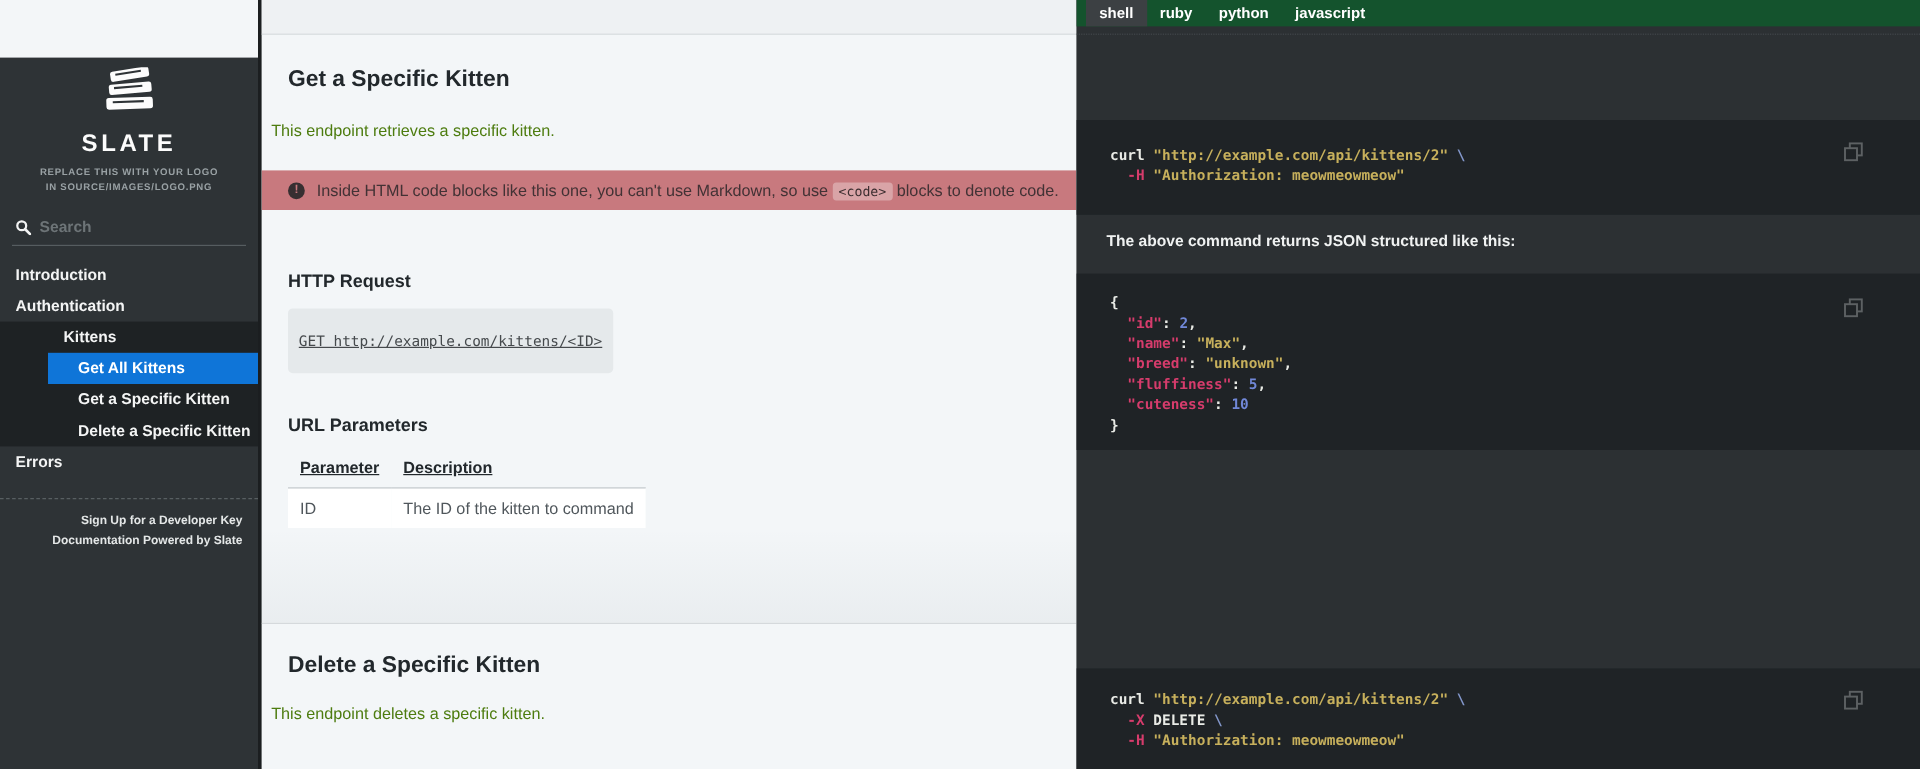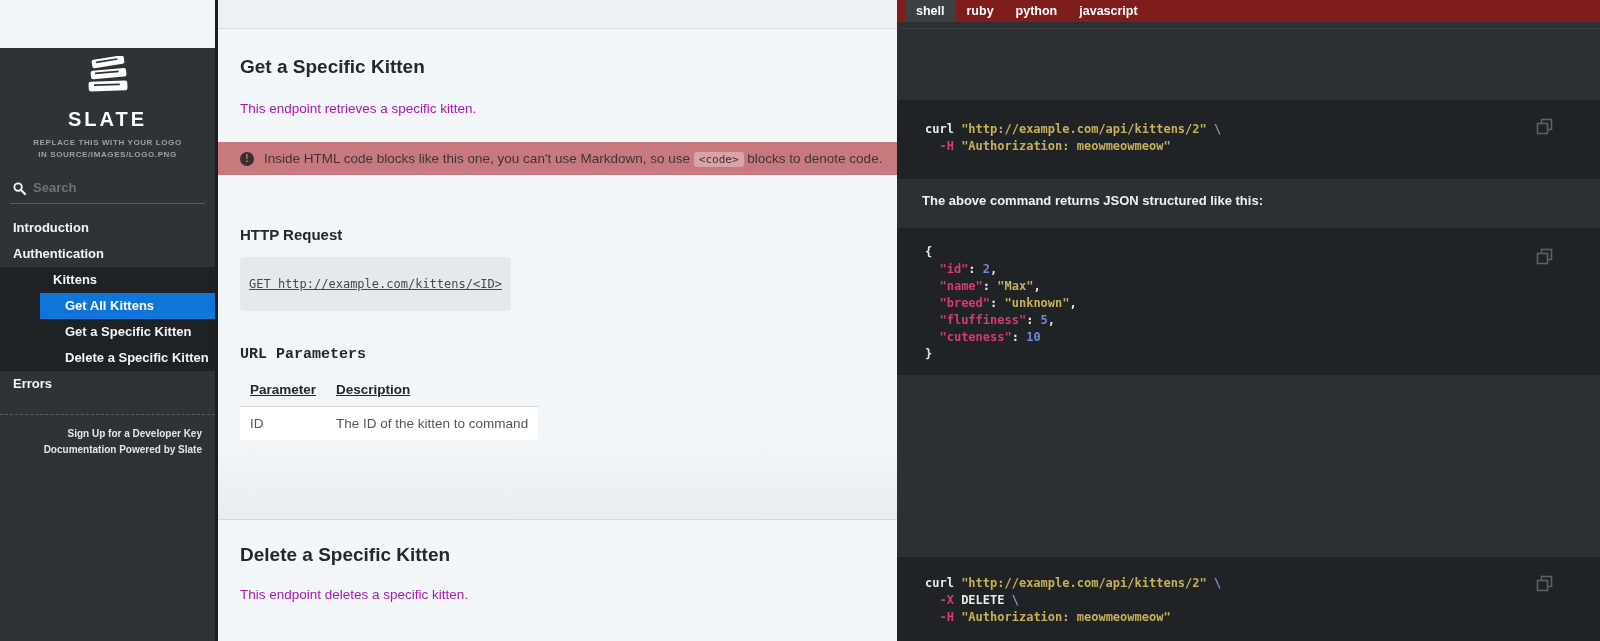--- a/index.html
+++ b/index.html
@@ -20,40 +20,40 @@
   .nav-sub { padding-left:25px; }
   .nav-active { background:#0f75d8; color:#fff; }
   .side-divider { border-top:1px dashed #585f62; margin-top:17px; }
   .side-footer { padding:11px 13px 0 13px; font-size:10px; font-weight:bold; color:#e4e7e7; line-height:16px; }
   .side-footer a { color:#e4e7e7; text-decoration:none; display:block; cursor:pointer;text-align:right; }
 
   
   .content { width:682px; flex:0 0 682px; height:641px; background:#f3f6f8; border-left:3px solid #1b1e20; overflow:hidden; }
   .tail-strip { height:29px; background:#eef1f3; border-bottom:1px solid #d8dcdf; }
   .content h1 { font-size:19px; line-height:22px; color:#22282c; padding:0 22px; margin-top:27px; }
-  .content p.desc { font-size:13.5px; line-height:16px; color:#a21caf; padding:0 22px; margin-top:23px; }
+  .content p.desc { font-size:13.5px; line-height:16px; color:#4d7c0f; padding:0 8px; margin-top:23px; }
   .notice { margin-top:25px; height:33px; background:#c8797e; color:#42३235; color:#423235; display:flex; align-items:center; padding-left:22px; gap:10px; font-size:13.5px; }
   .notice-icon { width:14px; height:14px; border-radius:50%; background:#372f31; color:#c8797e; font-size:10px; font-weight:bold; display:flex; align-items:center; justify-content:center; flex:0 0 14px; }
   .notice-code { font-family:"DejaVu Sans Mono", monospace; font-size:11px; background:rgba(255,255,255,0.32); padding:1px 5px; border-radius:3px; color:#3c2e30; }
   .content h2 { font-size:15px; line-height:18px; color:#22282c; padding:0 22px; margin-top:51px; }
-  .h2-tight { margin-top:35px !important;font-family:Liberation Mono, monospace; }
+  .h2-tight { margin-top:35px !important; }
   .code-chip { display:inline-block; margin:13px 0 0 22px; background:#e5e9eb; border-radius:4px; padding:20px 9px; font-family:"DejaVu Sans Mono", monospace; font-size:12px; line-height:14px; color:#45494c;text-decoration:underline; }
   .param-table { margin:9px 0 0 22px; border-collapse:collapse; font-size:13.5px; }
   .param-table th { text-align:left; font-weight:bold; color:#22282c; padding:9px 10px; border-bottom:1px solid #d0d5d8; line-height:15px;text-decoration:underline; }
   .param-table td { background:#fff; color:#50575c; padding:9px 10px; line-height:15px; }
   .param-table th:first-child, .param-table td:first-child { width:82px; }
   .gap-tail { height:79px; background:linear-gradient(180deg, rgba(20,40,55,0) 0%, rgba(20,40,55,0.045) 100%); }
   .section-sep { border-top:1px solid #d5d9dc; }
   .content h1.second { margin-top:24px; }
   .content p.desc2 { margin-top:21px; }
   .content h2.last { margin-top:43px; }
 
   
   .code-panel { width:703px; flex:0 0 703px; height:641px; background:#2c3033; overflow:hidden; }
-  .lang-tabs { height:22px; background:#7f1d1d; display:flex; align-items:stretch; padding-left:8px; }
+  .lang-tabs { height:22px; background:#14532d; display:flex; align-items:stretch; padding-left:8px; }
   .lang-tab { color:#fff; font-size:12.5px; font-weight:bold; line-height:22px; padding:0 11px; cursor:pointer; }
   .lang-tab.active { background:#3c4043; }
   .panel-line { margin-top:6px; border-top:1px dotted #43484b; }
   pre.codeblock { background:#1f2326; font-family:"DejaVu Sans Mono", monospace; font-size:12px; font-weight:bold; line-height:17px; position:relative; }
   .block-get { margin-top:71px; padding:21px 28px 24px 28px; }
   .block-json { margin-top:19px; padding:16px 28px 12px 28px; }
   .block-delete { margin-top:182px; padding:18px 28px 18px 28px; }
   .code-line { white-space:pre; }
   .tok-plain { color:#e9ebe6; }
   .tok-str { color:#c7b05c; }

